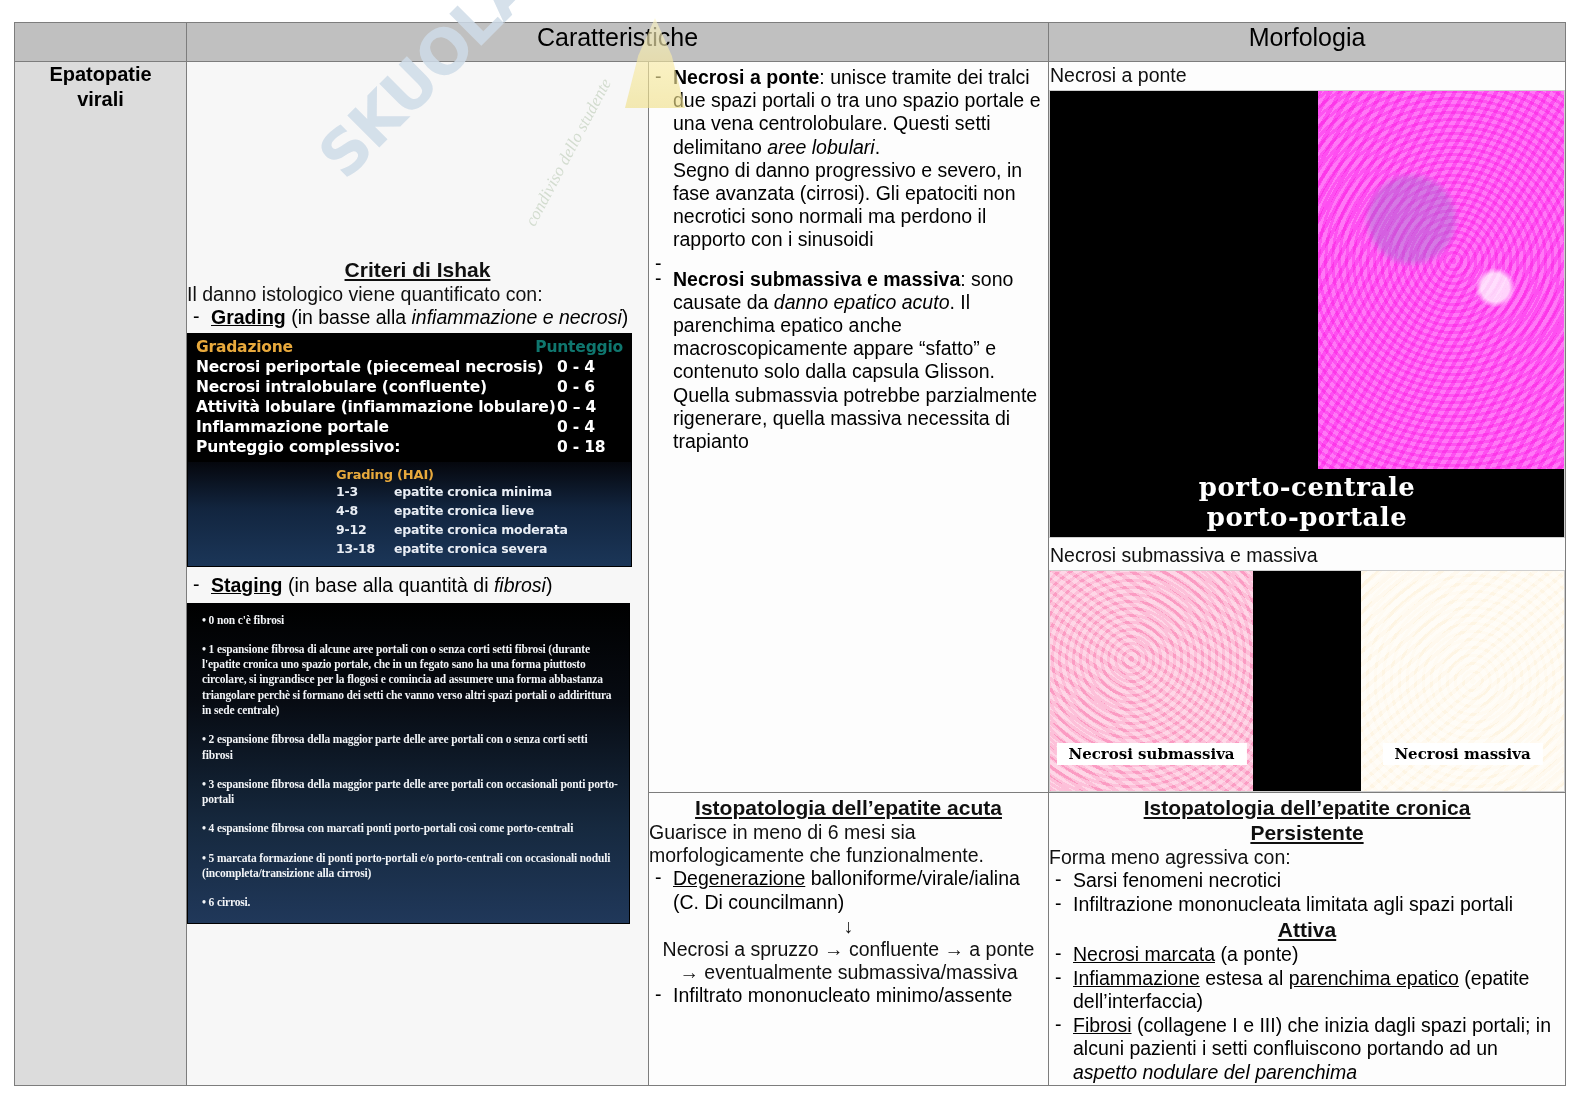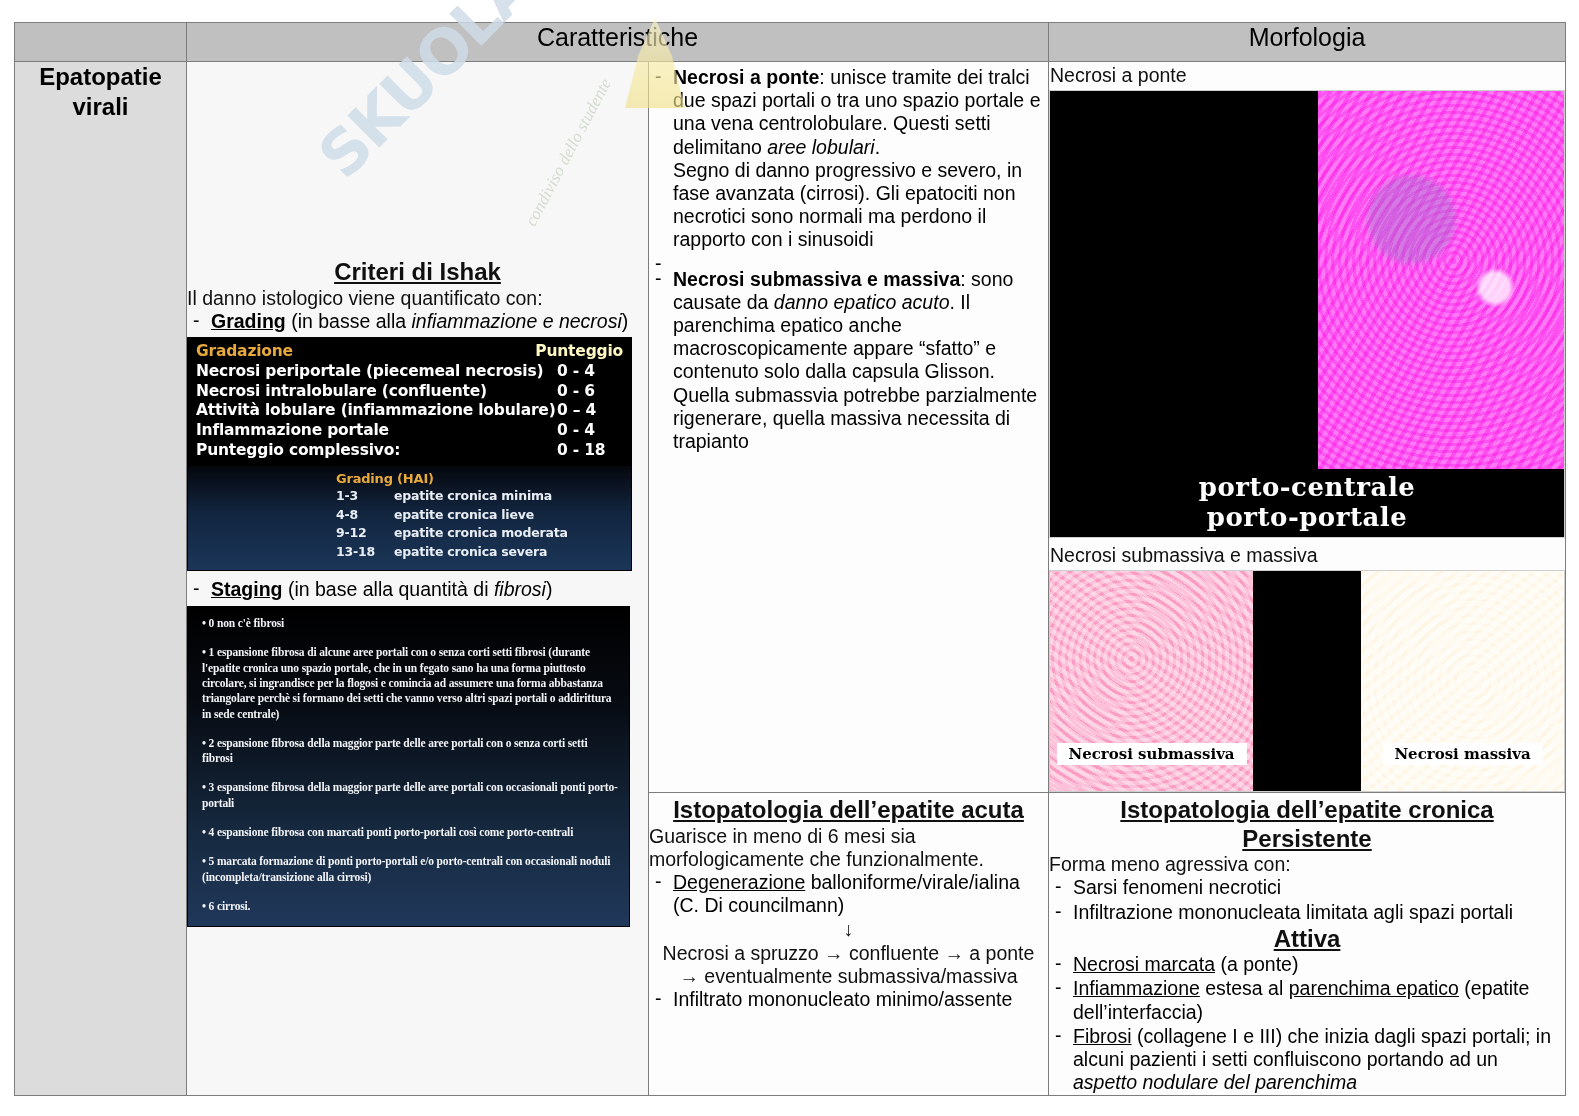--- a/index.html
+++ b/index.html
@@ -49,32 +49,32 @@
   .hdr{
     background:#c0c0c0;height:38px;
     text-align:center;vertical-align:middle;
     font-weight:normal;font-size:25px;color:#000;margin-left:24px;
   }
   .hdr-blank{background:#c0c0c0;}
 
   td.cat{
     background:#dcdcdc;
     text-align:center;vertical-align:middle;
-    font-size:24px;font-weight:bold;line-height:1.25;
+    font-size:20px;font-weight:bold;line-height:1.25;
   }
   td.body-cell{background:#f7f7f7;padding:6px 8px 8px 8px;}
   td.white-cell{background:#fdfdfd;padding:6px 8px 8px 8px;}
 
   
   .t{font-size:19.5px;line-height:1.19;color:#101010;}
   .ctr{text-align:center;}
   .b{font-weight:bold;}
   .i{font-style:italic;}
   .u{text-decoration:underline;}
-  .hd-ul{font-weight:bold;text-decoration:underline;font-size:24px;}
+  .hd-ul{font-weight:bold;text-decoration:underline;font-size:21px;}
 
   ul.dash{list-style:none;margin:0;padding:0;}
   ul.dash>li{
     position:relative;padding-left:24px;margin:0 0 1px 0;
     font-size:19.5px;line-height:1.19;
   }
   ul.dash>li:before{
     content:"-";position:absolute;left:6px;top:-1px;font-size:19.5px;
   }
   .gap{height:14px;}
@@ -88,21 +88,21 @@
   .ishak-top{
     background:#000;padding:4px 8px 5px 8px;
   }
   .ishak-row{
     display:flex;justify-content:space-between;
     color:#ffffff;font-weight:bold;font-size:15.5px;
     line-height:1.28;letter-spacing:-0.2px;
   }
   .ishak-row.head .lbl{color:#e8a93c;}
   .ishak-row .sc{color:#ffffff;min-width:66px;text-align:left;}
-  .ishak-row.head .sc{color:#fef9c3;}
+  .ishak-row.head .sc{color:#0f766e;}
   .ishak-bottom{
     background:linear-gradient(180deg,#05070d 0%,#12253f 45%,#1b3658 100%);
     padding:5px 0 8px 0;
   }
   .hai-title{
     color:#e8a93c;font-weight:bold;font-size:13px;
     margin-left:148px;margin-bottom:1px;letter-spacing:-.2px;
   }
   .hai-row{
     display:flex;color:#e9eef5;font-size:12.5px;font-weight:bold;

